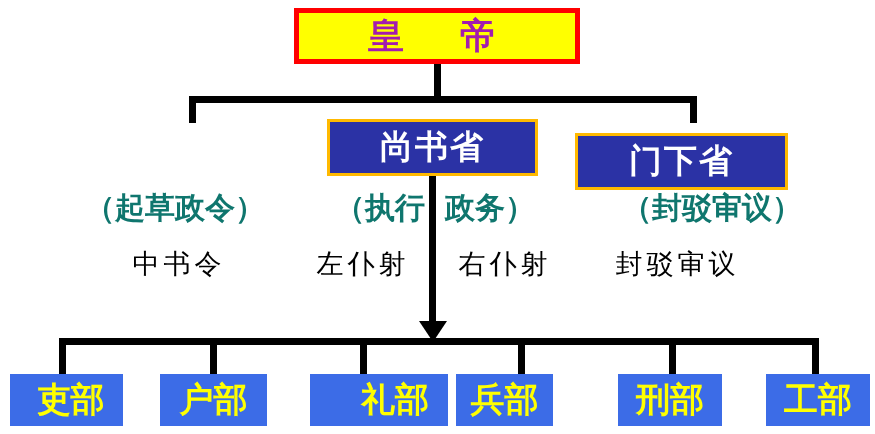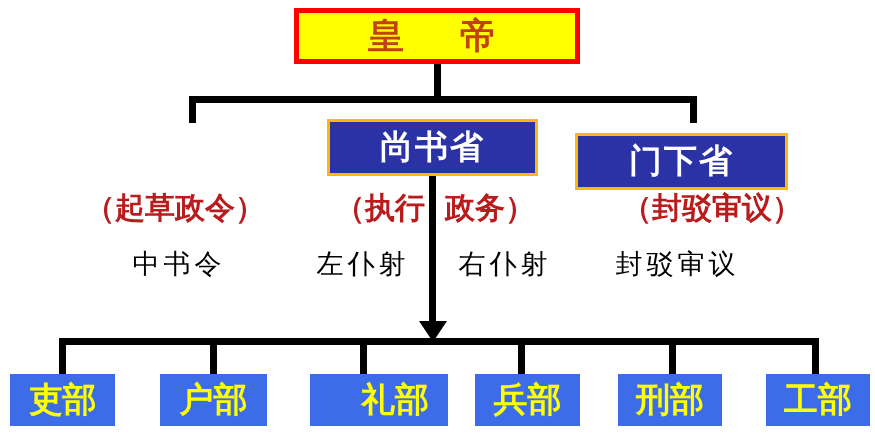--- a/index.html
+++ b/index.html
@@ -12,21 +12,21 @@
     font-family: "DejaVu Sans", "Liberation Sans", sans-serif;
   }
   .line { position: absolute; background: #000000; }
 
   
   .emperor-box {
     position: absolute;
     left: 294px; top: 8px; width: 276px; height: 46px;
     background: #FFFF00;
     border: 5px solid #FF0000;
-    color: #c2410c;
+    color: #a21caf;
     font-size: 36px; font-weight: bold;
     display: flex; align-items: center; justify-content: center;
     letter-spacing: 10px;
   }
 
   
   .dept-box {
     position: absolute;
     height: 51px;
     background: #2B32A5;
@@ -37,21 +37,21 @@
     letter-spacing: 2px;
   }
   .dept-zhongshu { left: 83px;  top: 120px; width: 204px; }
   .dept-shangshu { left: 327px; top: 119px; width: 205px; }
   .dept-menxia   { left: 575px; top: 133px; width: 207px; }
 
   
   .annotation {
     position: absolute;
     top: 187px; height: 42px;
-    color: #b91c1c;
+    color: #0f766e;
     font-size: 30px; font-weight: bold;
     display: flex; align-items: center; justify-content: center;
     white-space: nowrap;
   }
   .ann-1 { left: 55px;  width: 240px; }
   .ann-2 { left: 290px; width: 290px; gap: 20px; }
   .ann-3 { left: 608px; width: 208px; }
 
   
   .official {
@@ -81,24 +81,24 @@
 
   
   .ministry-box {
     position: absolute;
     top: 374px; height: 52px;
     background: #3C6CE7;
     color: #FFFF00;
     font-size: 34px; font-weight: bold;
     display: flex; align-items: center; justify-content: center;
   }
-  .min-1 { left: 10px;  width: 105px; }
+  .min-1 { left: 10px;  width: 105px; padding-left: 8px; }
   .min-2 { left: 160px; width: 107px; }
   .min-3 { left: 310px; width: 106px; padding-left: 32px; }
-  .min-4 { left: 475px; width: 105px; }
+  .min-4 { left: 456px; width: 97px; }
   .min-5 { left: 618px; width: 104px; }
   .min-6 { left: 766px; width: 104px; }
 </style>
 </head>
 <body>
 
 <div id="canvas">
 
   <div class="line" style="left:434px; top:64px; width:7px; height:36px;"></div>
   <div class="line" style="left:189px; top:96px; width:508px; height:7px;"></div>

